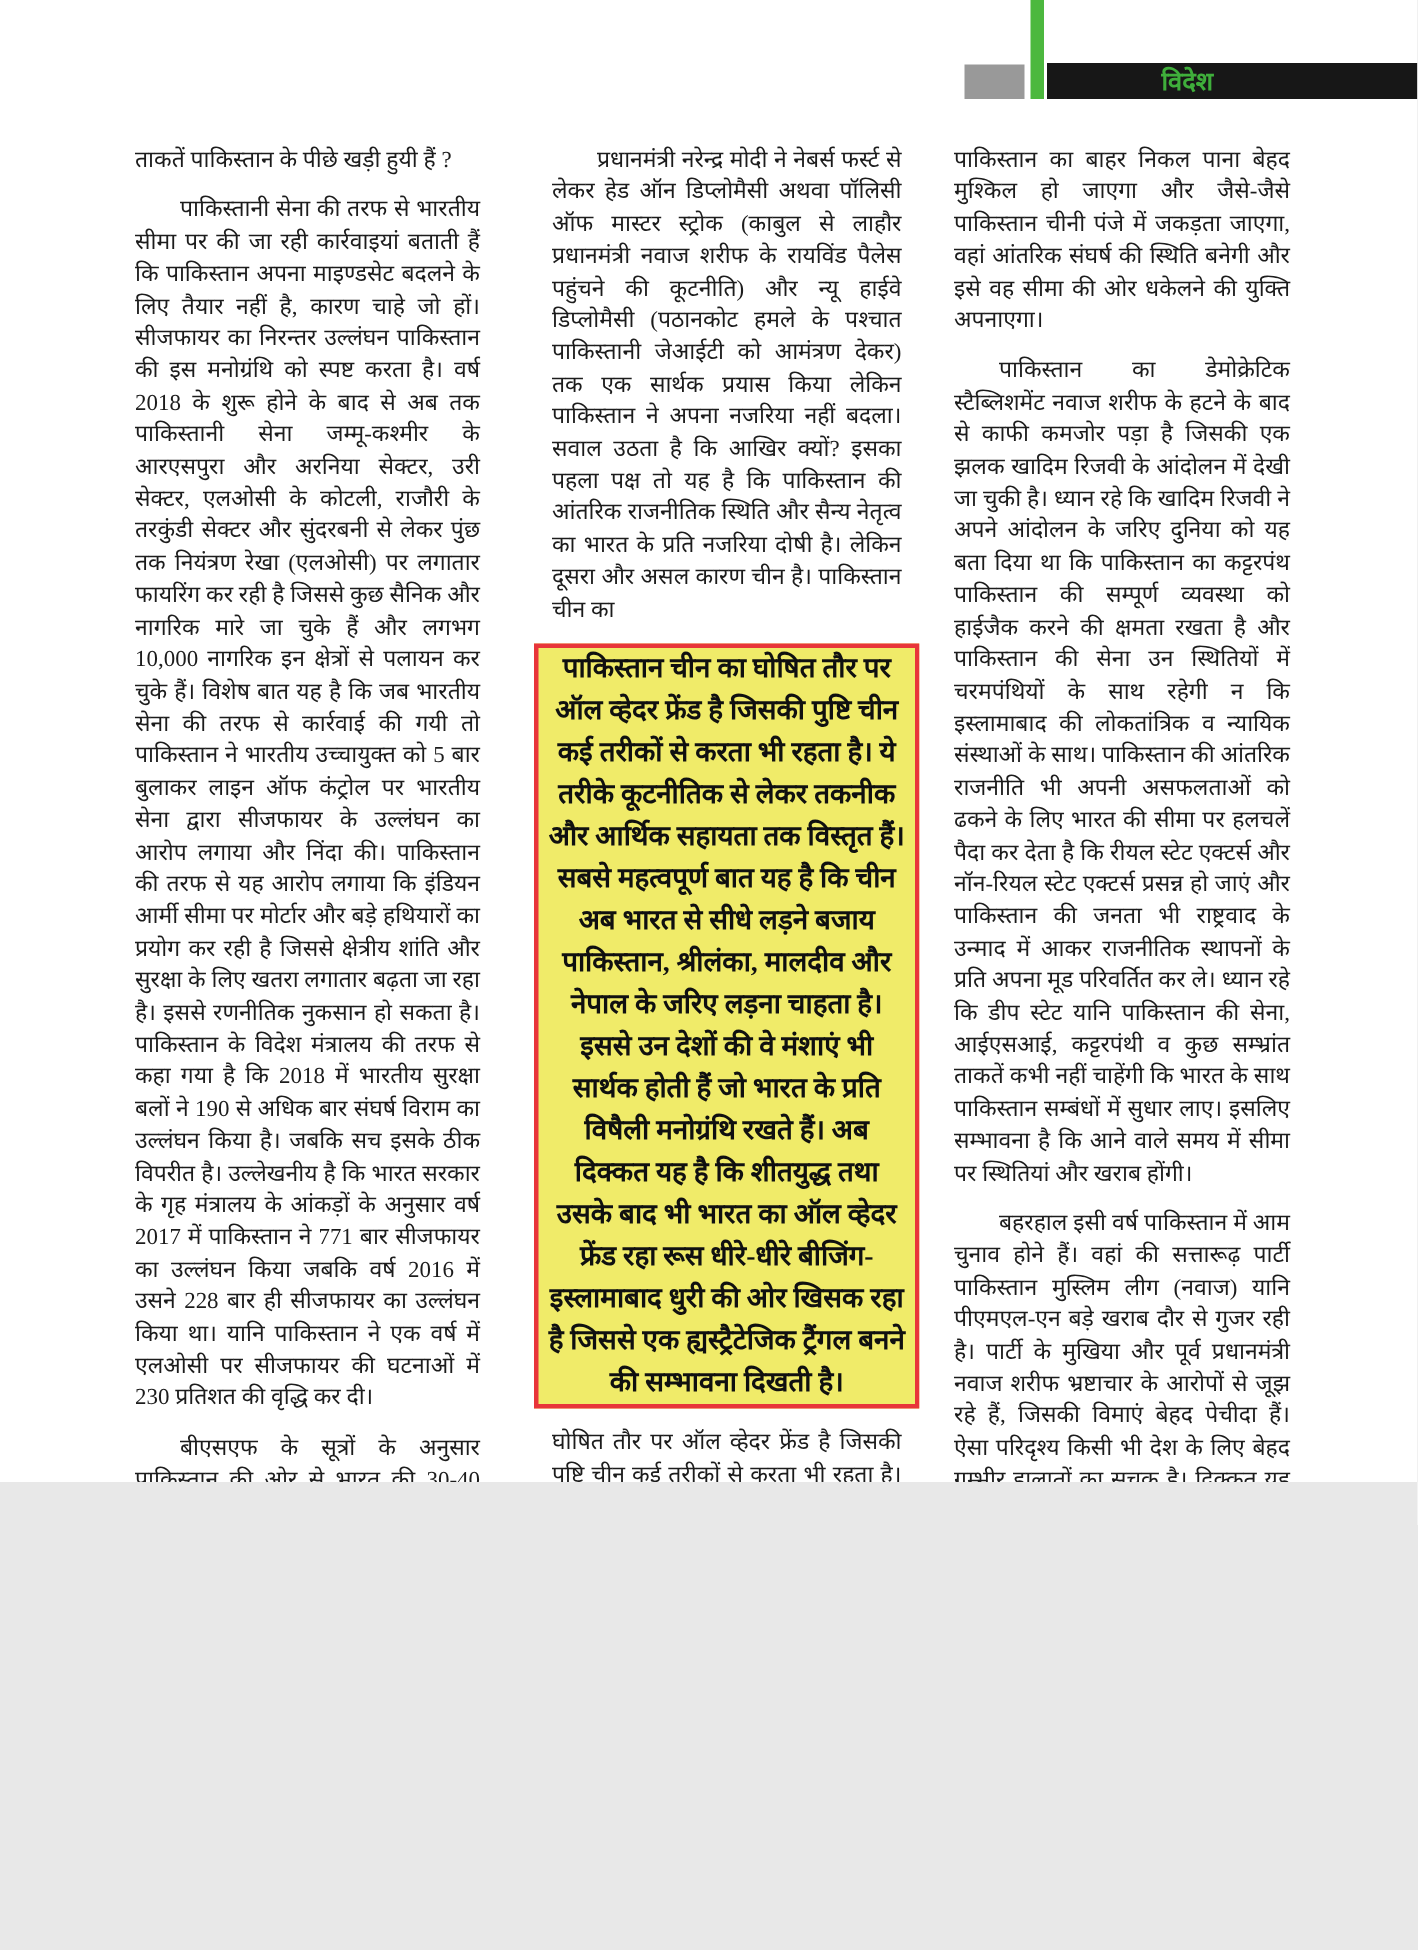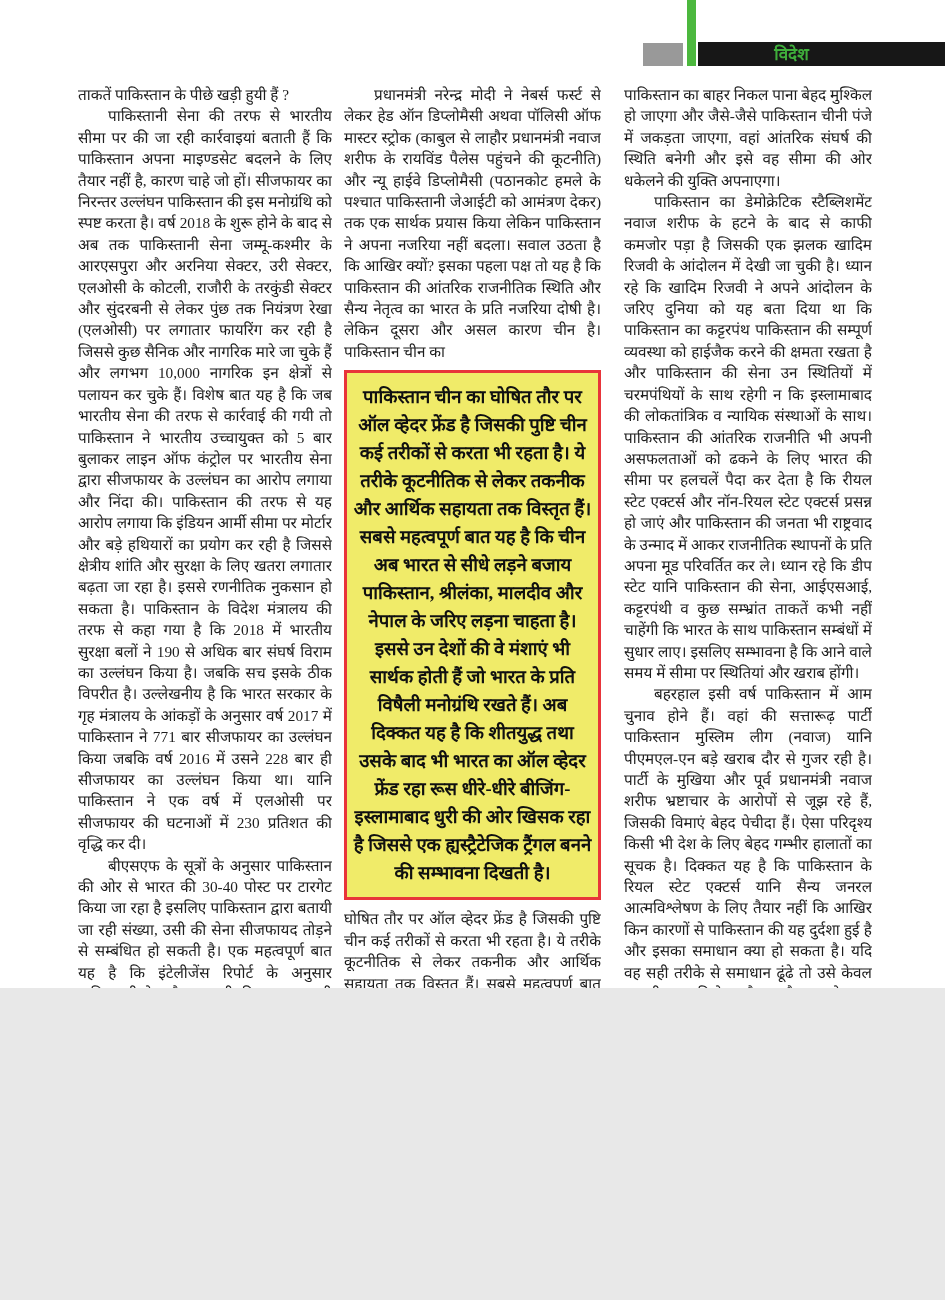--- a/index.html
+++ b/index.html
@@ -24,31 +24,31 @@
   }
   .section-label { color: #3fae3b; font-size: 17px; font-weight: bold; line-height: 1; }
 
   
   .col {
     position: absolute; top: 84px; height: 1138px;
     font-size: 15.3px; line-height: 21.4px;
     text-align: justify; overflow: hidden;
   }
   .col-1 { left: 78px;  width: 254px; }
-  .col-2 { left: 344px; width: 257px; }
+  .col-2 { left: 356px; width: 257px; }
   .col-3 { left: 624px; width: 248px; }
-  .col p { margin: 0; text-indent: 30px; }
+  .col p { margin: 12px; text-indent: 30px; }
   .col p.noindent { text-indent: 0; }
 
   
   .pullquote {
     margin: 8px 0;
     background: #f0eb69;
     border: 3px solid #e8353a;
-    padding: 10px 6px;
+    padding: 0 6px;
     font-weight: bold;
     text-align: center;
     font-size: 18.5px;
     line-height: 28px;
     color: #101010;
   }
 
   
   .footer-gray-box { position: absolute; left: 607px; top: 1227px; width: 48px; height: 19px; background: #999999; }
   .footer-green-bar { position: absolute; left: 658px; top: 1223px; width: 10px; height: 77px; background: #4cb83e; }

